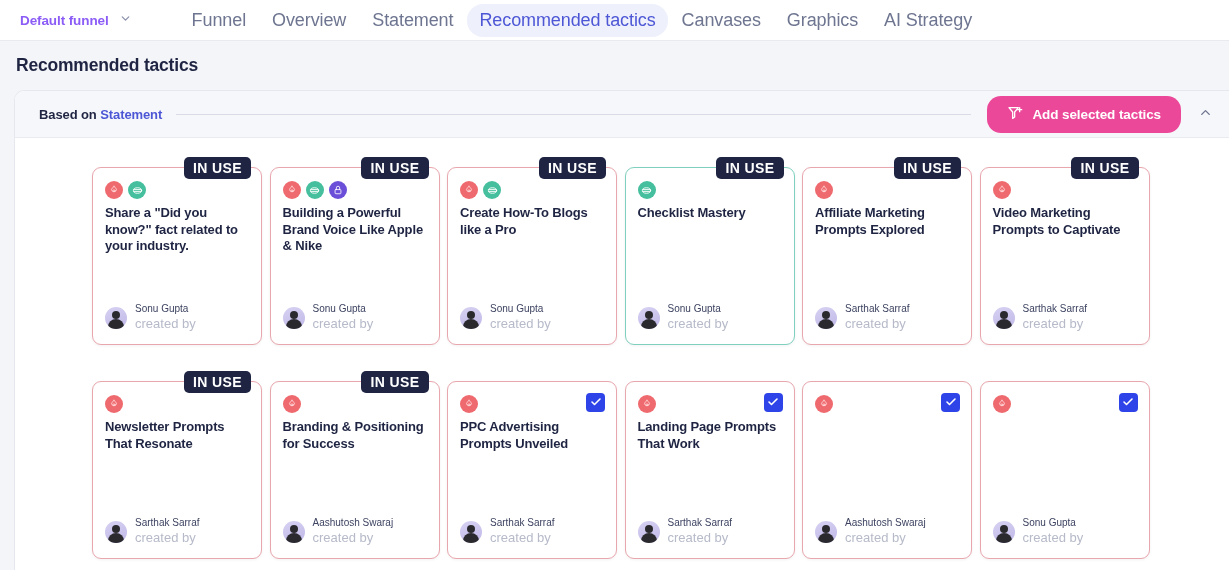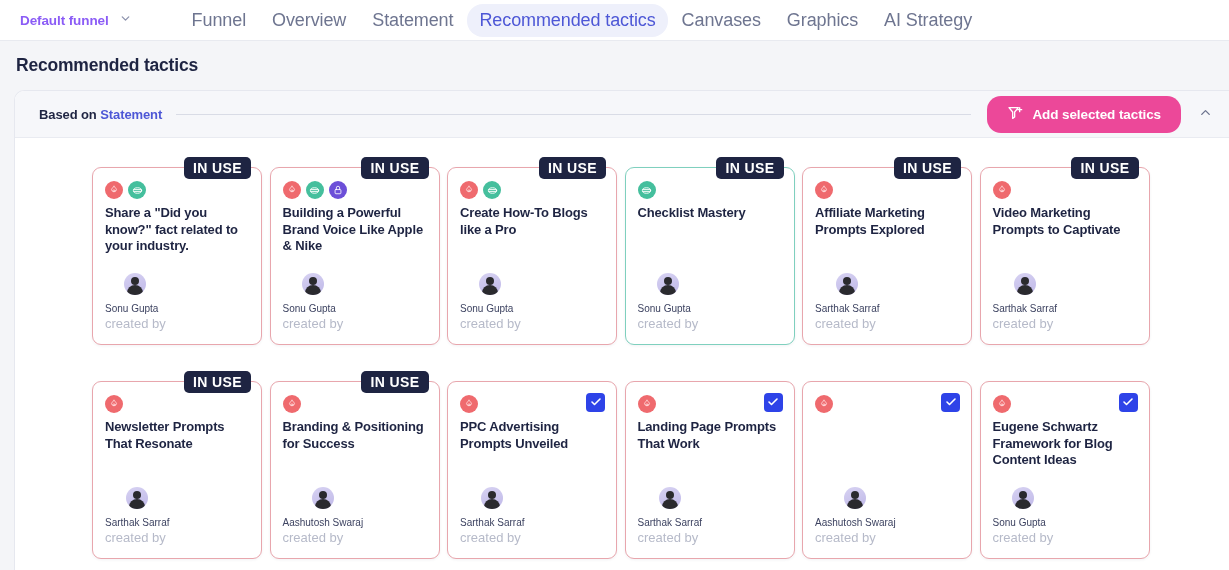--- a/index.html
+++ b/index.html
@@ -159,21 +159,21 @@
     font-size: 13px;
     font-weight: 700;
     color: #1e2442;
     line-height: 1.28;
     letter-spacing: -0.15px;
   }
 
   .card-footer {
     position: absolute;
     left: 12px; bottom: 12px;
-    display: flex; align-items: center; gap: 8px; flex-direction: column;
+    display: flex; align-items: center; gap: 8px;
   }
   .avatar {
     width: 22px; height: 22px; border-radius: 50%;
     background: linear-gradient(160deg,#d7d2f2,#bfb8e8);
     position: relative;
     overflow: hidden;
     flex: 0 0 auto;
   }
   .avatar .head {
     position: absolute; width: 8px; height: 8px; border-radius: 50%;
@@ -562,21 +562,20 @@
                 </svg></span>
             </div>
             <div class="card-icons">
               <span class="ic red">
                 <svg width="10" height="10" viewBox="0 0 24 24" fill="none" stroke="#ffd9da" stroke-width="2" stroke-linecap="round" stroke-linejoin="round">
                   <path d="M12 3l6 7a6 6 0 1 1-12 0l6-7z"></path>
                   <circle cx="12" cy="14" r="2.5"></circle>
                 </svg>
               </span>
             </div>
-            <div class="card-title">Eugene Schwartz Framework for Blog Content Ideas</div>
             <div class="card-footer">
               <span class="avatar">
                 <span class="head"></span>
                 <span class="body"></span>
               </span>
               <span class="who">
                 <span class="who-name" style="display:block">Sonu Gupta</span>
                 <span class="who-sub" style="display:block">created by</span>
               </span>
             </div>

